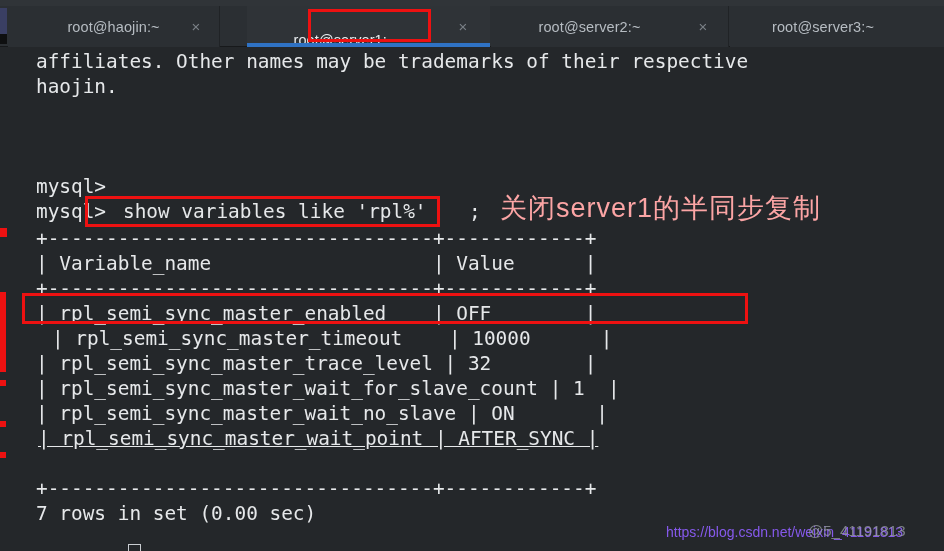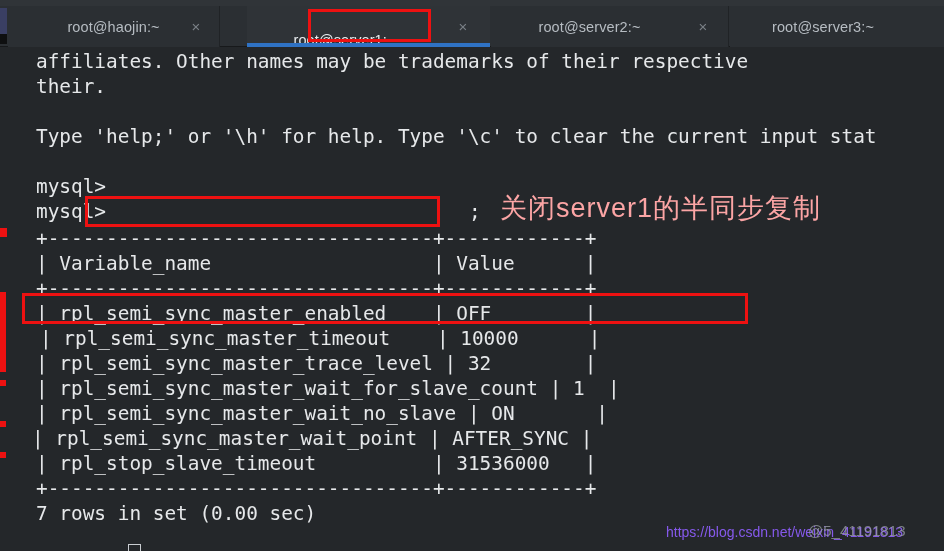--- a/index.html
+++ b/index.html
@@ -176,39 +176,38 @@
     </div>
 
     <div class="tab inactive" style="left:730px; width:238px; border-right:none;">
       <span class="tab-label" style="margin-right:52px;">root@server3:~</span>
     </div>
   </div>
 
   <div id="term">
 
     <div class="line" style="top:2px;  left:4px;">affiliates. Other names may be trademarks of their respective</div>
-    <div class="line" style="top:27px; left:4px;">their.</div>
-    <div class="line" style="top:77px; left:4px;">Type 'help;' or '\h' for help. Type '\c' to clear the current input stat</div>
+    <div class="line" style="top:27px; left:4px;">haojin.</div>
 
     <div class="line" style="top:127px; left:4px;">mysql&gt;</div>
 
     <div class="line" style="top:152px; left:4px;">mysql&gt;</div>
+    <div class="line" style="top:152px; left:91px;">show variables like 'rpl%'</div>
     <div class="line" style="top:152px; left:437px;">;</div>
 
     <div class="line" style="top:179px; left:4px;">+---------------------------------+------------+</div>
     <div class="line" style="top:204px; left:4px;">| Variable_name                   | Value      |</div>
     <div class="line" style="top:229px; left:4px;">+---------------------------------+------------+</div>
 
     <div class="line" style="top:254px; left:4px;">| rpl_semi_sync_master_enabled    | OFF        |</div>
-    <div class="line" style="top:279px; left:8px;">| rpl_semi_sync_master_timeout    | 10000      |</div>
+    <div class="line" style="top:279px; left:20px;">| rpl_semi_sync_master_timeout    | 10000      |</div>
     <div class="line" style="top:304px; left:4px;">| rpl_semi_sync_master_trace_level | 32        |</div>
     <div class="line" style="top:329px; left:4px;">| rpl_semi_sync_master_wait_for_slave_count | 1  |</div>
     <div class="line" style="top:354px; left:4px;">| rpl_semi_sync_master_wait_no_slave | ON       |</div>
-    <div class="line" style="top:379px; left:0;">| rpl_semi_sync_master_wait_point | AFTER_SYNC |</div>
-    <div class="line" style="top:404px; left:4px;">| rpl_stop_slave_timeout          | 31536000   |</div>
+    <div class="line" style="top:379px; left:6px;text-decoration:underline;">| rpl_semi_sync_master_wait_point | AFTER_SYNC |</div>
 
     <div class="line" style="top:429px; left:4px;">+---------------------------------+------------+</div>
 
     <div class="line" style="top:454px; left:4px;">7 rows in set (0.00 sec)</div>
 
     <div id="cursor-block" style="left:96px; top:497px;"></div>
   </div>
 
   <div class="redbox" style="left:308px; top:9px; width:123px; height:33px;"></div>
 

